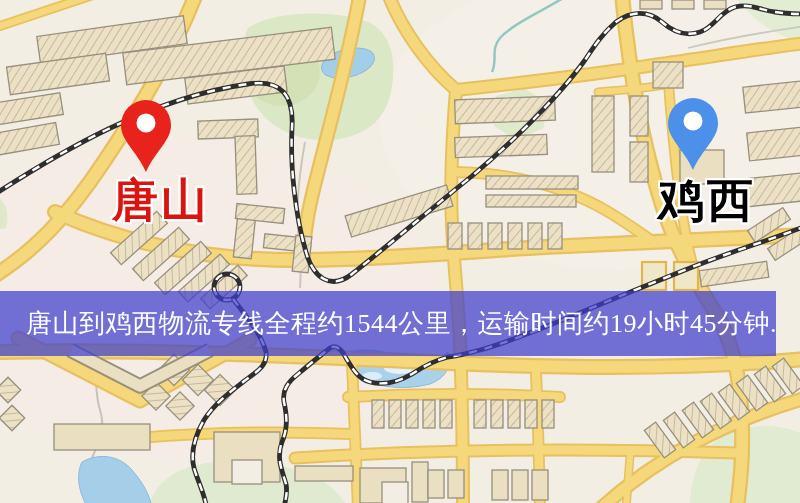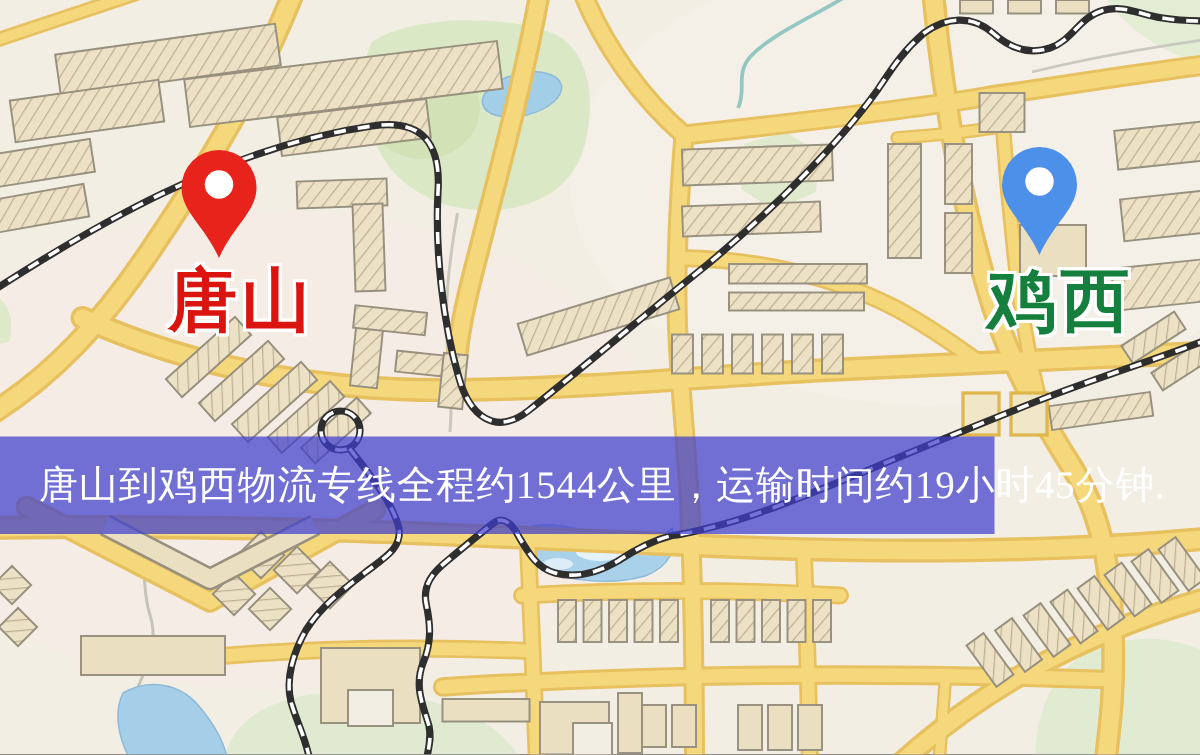--- a/index.html
+++ b/index.html
@@ -16,23 +16,23 @@
     font-size:46px;
     letter-spacing:3px;
     line-height:1;
     white-space:nowrap;
     text-shadow:
       -2px 0 0 #fff, 2px 0 0 #fff, 0 -2px 0 #fff, 0 2px 0 #fff,
       -2px -2px 0 #fff, 2px 2px 0 #fff, -2px 2px 0 #fff, 2px -2px 0 #fff;
     margin-left: 20px;
   }
   #origin-label{left:92px;top:178px;color:#dc1410;}
-  #dest-label{left:638px;top:178px;color:#15803d;}
+  #dest-label{left:638px;top:178px;color:#000000;}
   .route-banner{
-    position:absolute;left:0;top:291px;width:663px;height:65px;
+    position:absolute;left:0;top:291px;width:776px;height:65px;
     background:rgba(62,62,205,0.72);
     display:flex;align-items:center;
     box-sizing:border-box;padding:0 10px 0 26px;
   }
   .route-banner-text{
     color:#ffffff;
     font-family:"Liberation Serif","DejaVu Serif",serif;
     font-size:26px;
     letter-spacing:0.5px;
     white-space:nowrap;

